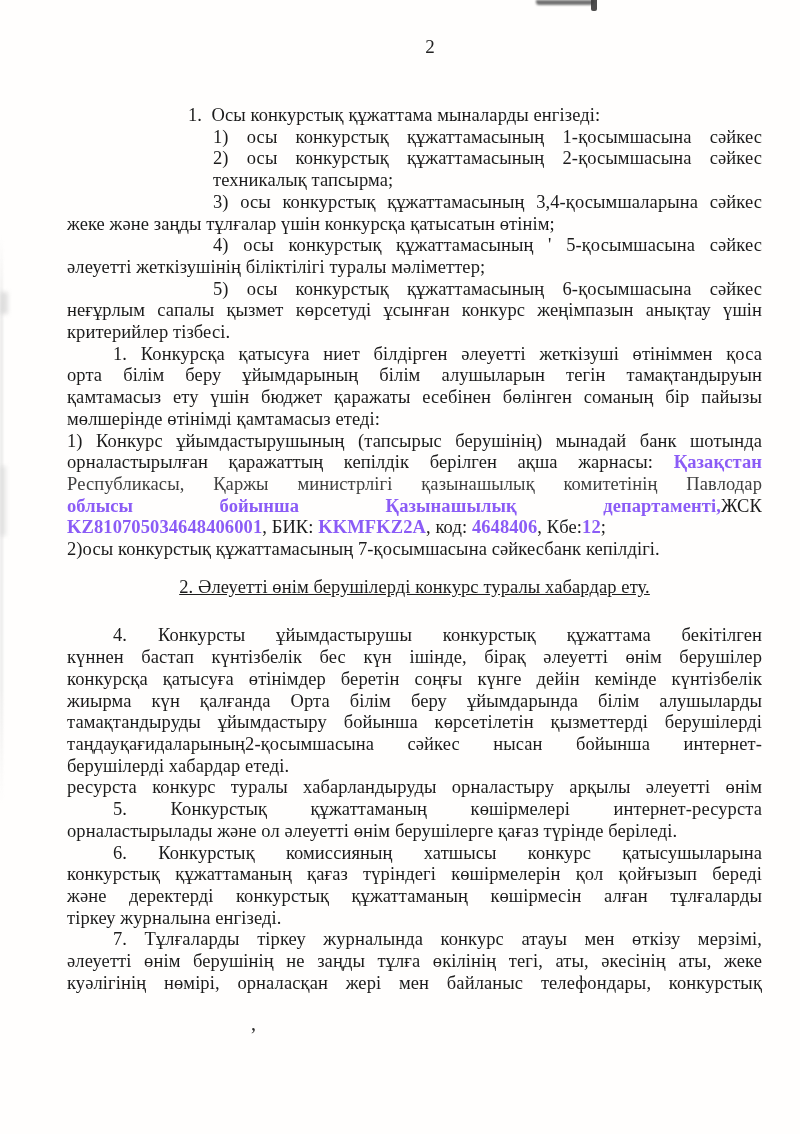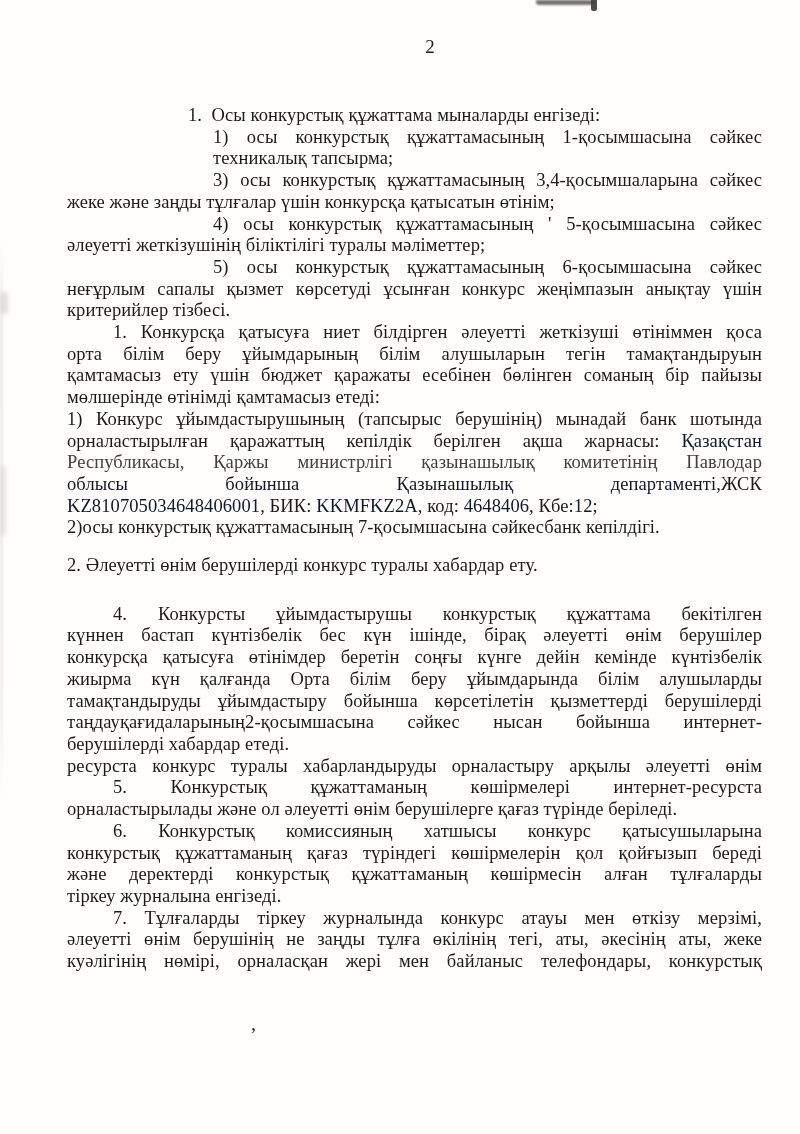--- a/index.html
+++ b/index.html
@@ -16,23 +16,23 @@
     font-size:19px;text-align:center;color:#222;
   }
   .text-block{
     position:absolute;left:67px;top:81px;width:695px;
     font-size:18.5px;line-height:21.7px;
     letter-spacing:0.1px;
     margin-top:24px;
   }
   .ln{min-height:21.7px;}
   .j{text-align:justify;text-align-last:justify;}
-  .c{}
+  .c{text-align:center;text-decoration:underline;}
   .b{font-weight:normal;color:#404040;}
-  .ln b{font-weight:normal;color:#0f172a;}
+  .ln b{font-weight:bold;color:#8b5cf6;}
   .i146{margin-left:146px;}
   .i121{margin-left:121px;}
   .i46{margin-left:46px;}
   .sp17{height:16px;}
   .sp27{height:27px;}
   
   .smudge-top{
     position:absolute;left:536px;top:0;width:58px;height:5px;
     background:#5a5a5a;border-radius:0 0 3px 3px;filter:blur(1px);opacity:.85;
   }
@@ -61,20 +61,21 @@
   <div class="smudge-tick"></div>
   <div class="edge-streak"></div>
   <div class="edge-blot1"></div>
   <div class="edge-blot2"></div>
 
   <div class="pageno">2</div>
 
   <div class="text-block">
     <div class="ln i121">1.&nbsp; Осы конкурстық құжаттама мыналарды енгізеді:</div>
     <div class="ln j i146">1) осы конкурстық құжаттамасының 1-қосымшасына сәйкес</div>
+    <div class="ln j i146">2) осы конкурстық құжаттамасының 2-қосымшасына сәйкес</div>
     <div class="ln i146">техникалық тапсырма;</div>
     <div class="ln j i146">3) осы конкурстық құжаттамасының 3,4-қосымшаларына сәйкес</div>
     <div class="ln">жеке және заңды тұлғалар үшін конкурсқа қатысатын өтінім;</div>
     <div class="ln j i146">4) осы конкурстық құжаттамасының ' 5-қосымшасына сәйкес</div>
     <div class="ln">әлеуетті жеткізушінің біліктілігі туралы мәліметтер;</div>
     <div class="ln j i146">5) осы конкурстық құжаттамасының 6-қосымшасына сәйкес</div>
     <div class="ln j">неғұрлым сапалы қызмет көрсетуді ұсынған конкурс жеңімпазын анықтау үшін</div>
     <div class="ln">критерийлер тізбесі.</div>
     <div class="ln j i46">1. Конкурсқа қатысуға ниет білдірген әлеуетті жеткізуші өтініммен қоса</div>
     <div class="ln j">орта білім беру ұйымдарының білім алушыларын тегін тамақтандыруын</div>

